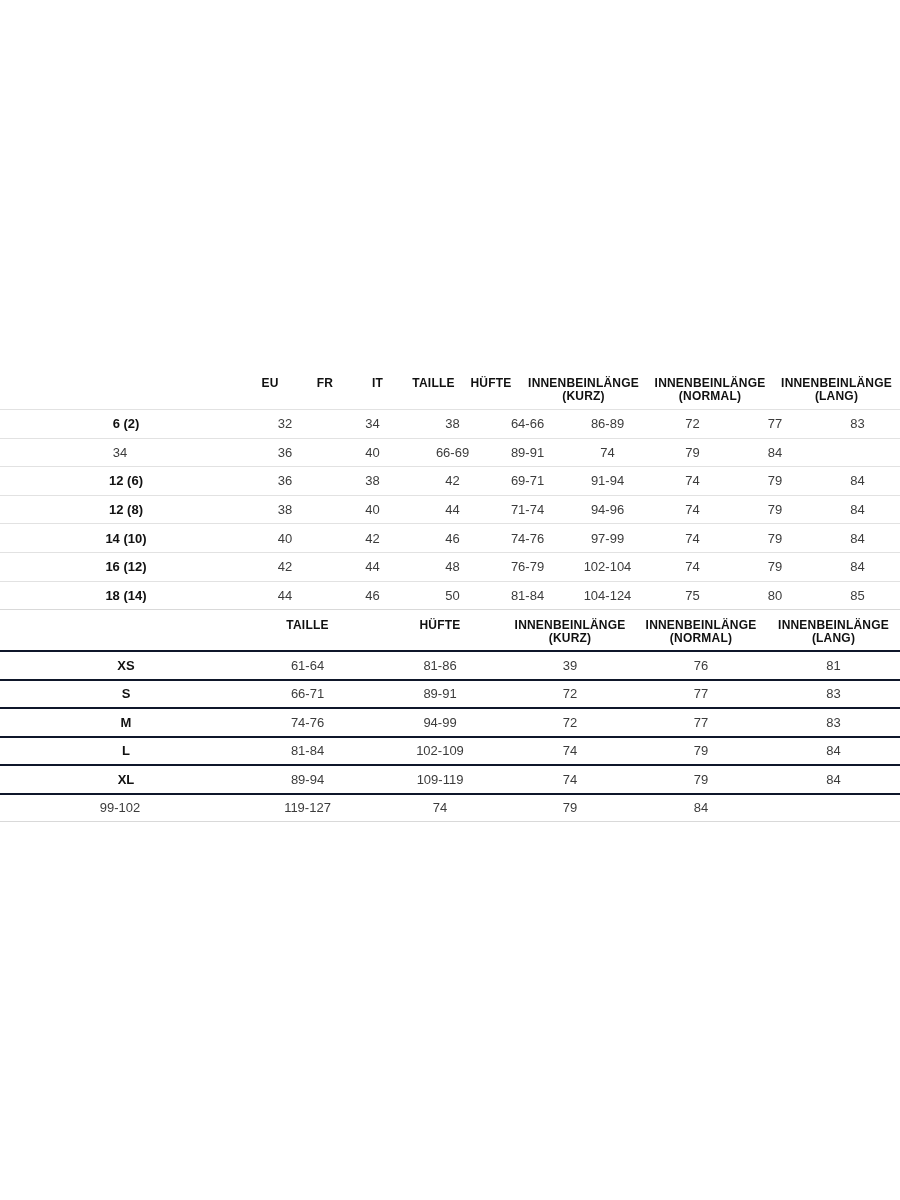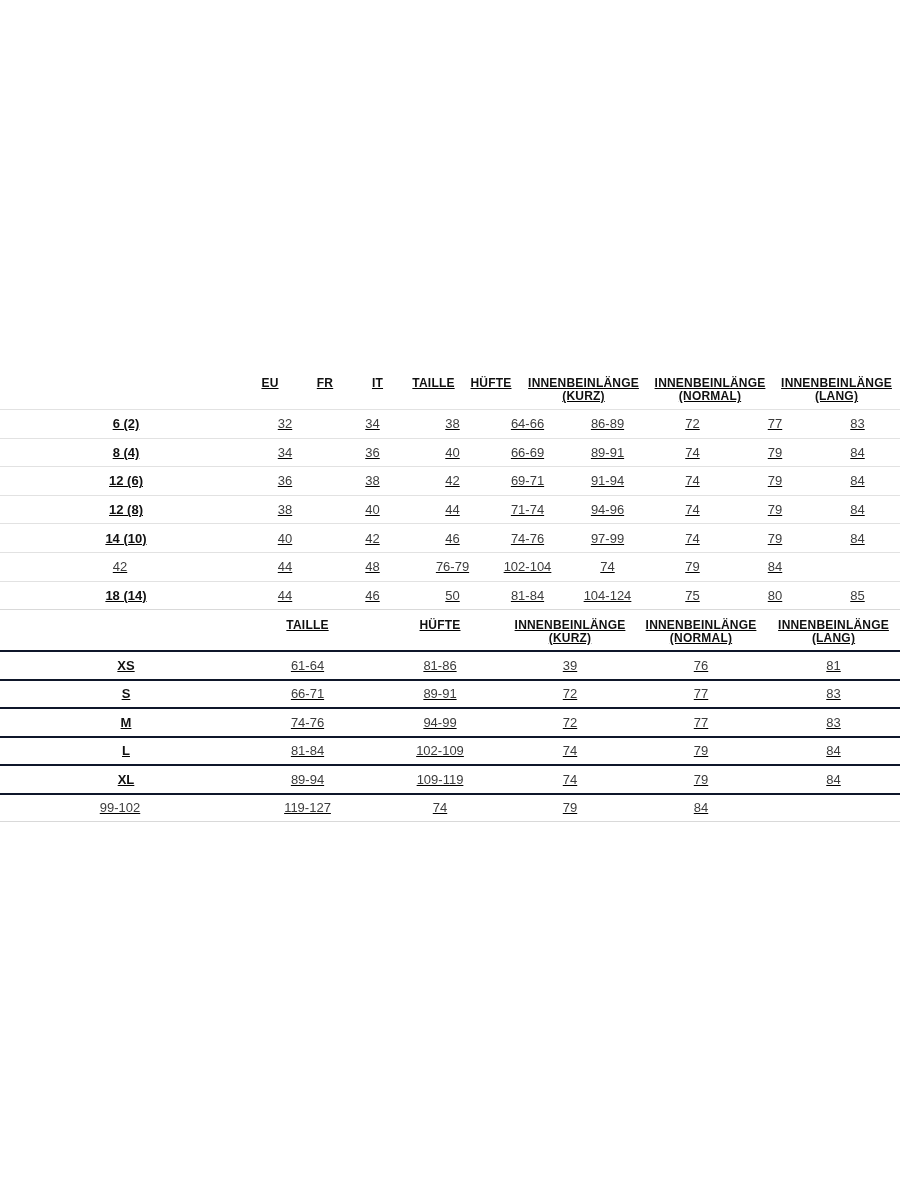--- a/index.html
+++ b/index.html
@@ -9,21 +9,21 @@
     width: 900px;
     height: 1200px;
     background: #ffffff;
     font-family: "Liberation Sans", sans-serif;
     overflow: hidden;
   }
   .size-table { position: absolute; left: 0; width: 900px; }
   .t1 { top: 372px; }
   .t2 { top: 610px; }
 
-  .row { display: grid; width: 100%; text-decoration: underline; }
+  .row { display: grid; width: 100%; }
   .t1-header { grid-template-columns: 240px 60px 50px 55px 57px 58px 127px 126px 127px; height: 37px; }
   .t1-row    { grid-template-columns: 240px 90px 85px 75px 75px 85px 85px 80px 85px; height: 28.6px; border-top: 1px solid #e2e2e2; }
   .t2-header { grid-template-columns: 240px 135px 130px 130px 132px 133px; height: 40px; }
   .t2-row    { grid-template-columns: 240px 135px 130px 130px 132px 133px; height: 28.5px; border-top: 2px solid #0f172a; }
   .size-table { border-bottom: 1px solid #d9d9d9; }
 
   .cell {
     display: flex;
     align-items: center;
     justify-content: center;
@@ -83,21 +83,20 @@
       <div class="cell">34</div>
       <div class="cell">38</div>
       <div class="cell">64-66</div>
       <div class="cell">86-89</div>
       <div class="cell">72</div>
       <div class="cell">77</div>
       <div class="cell">83</div>
     </div>
 
     <div class="row t1-row">
-      <div class="cell label">8 (4)</div>
       <div class="cell">34</div>
       <div class="cell">36</div>
       <div class="cell">40</div>
       <div class="cell">66-69</div>
       <div class="cell">89-91</div>
       <div class="cell">74</div>
       <div class="cell">79</div>
       <div class="cell">84</div>
     </div>
 
@@ -131,20 +130,21 @@
       <div class="cell">42</div>
       <div class="cell">46</div>
       <div class="cell">74-76</div>
       <div class="cell">97-99</div>
       <div class="cell">74</div>
       <div class="cell">79</div>
       <div class="cell">84</div>
     </div>
 
     <div class="row t1-row">
+      <div class="cell label">16 (12)</div>
       <div class="cell">42</div>
       <div class="cell">44</div>
       <div class="cell">48</div>
       <div class="cell">76-79</div>
       <div class="cell">102-104</div>
       <div class="cell">74</div>
       <div class="cell">79</div>
       <div class="cell">84</div>
     </div>
 

